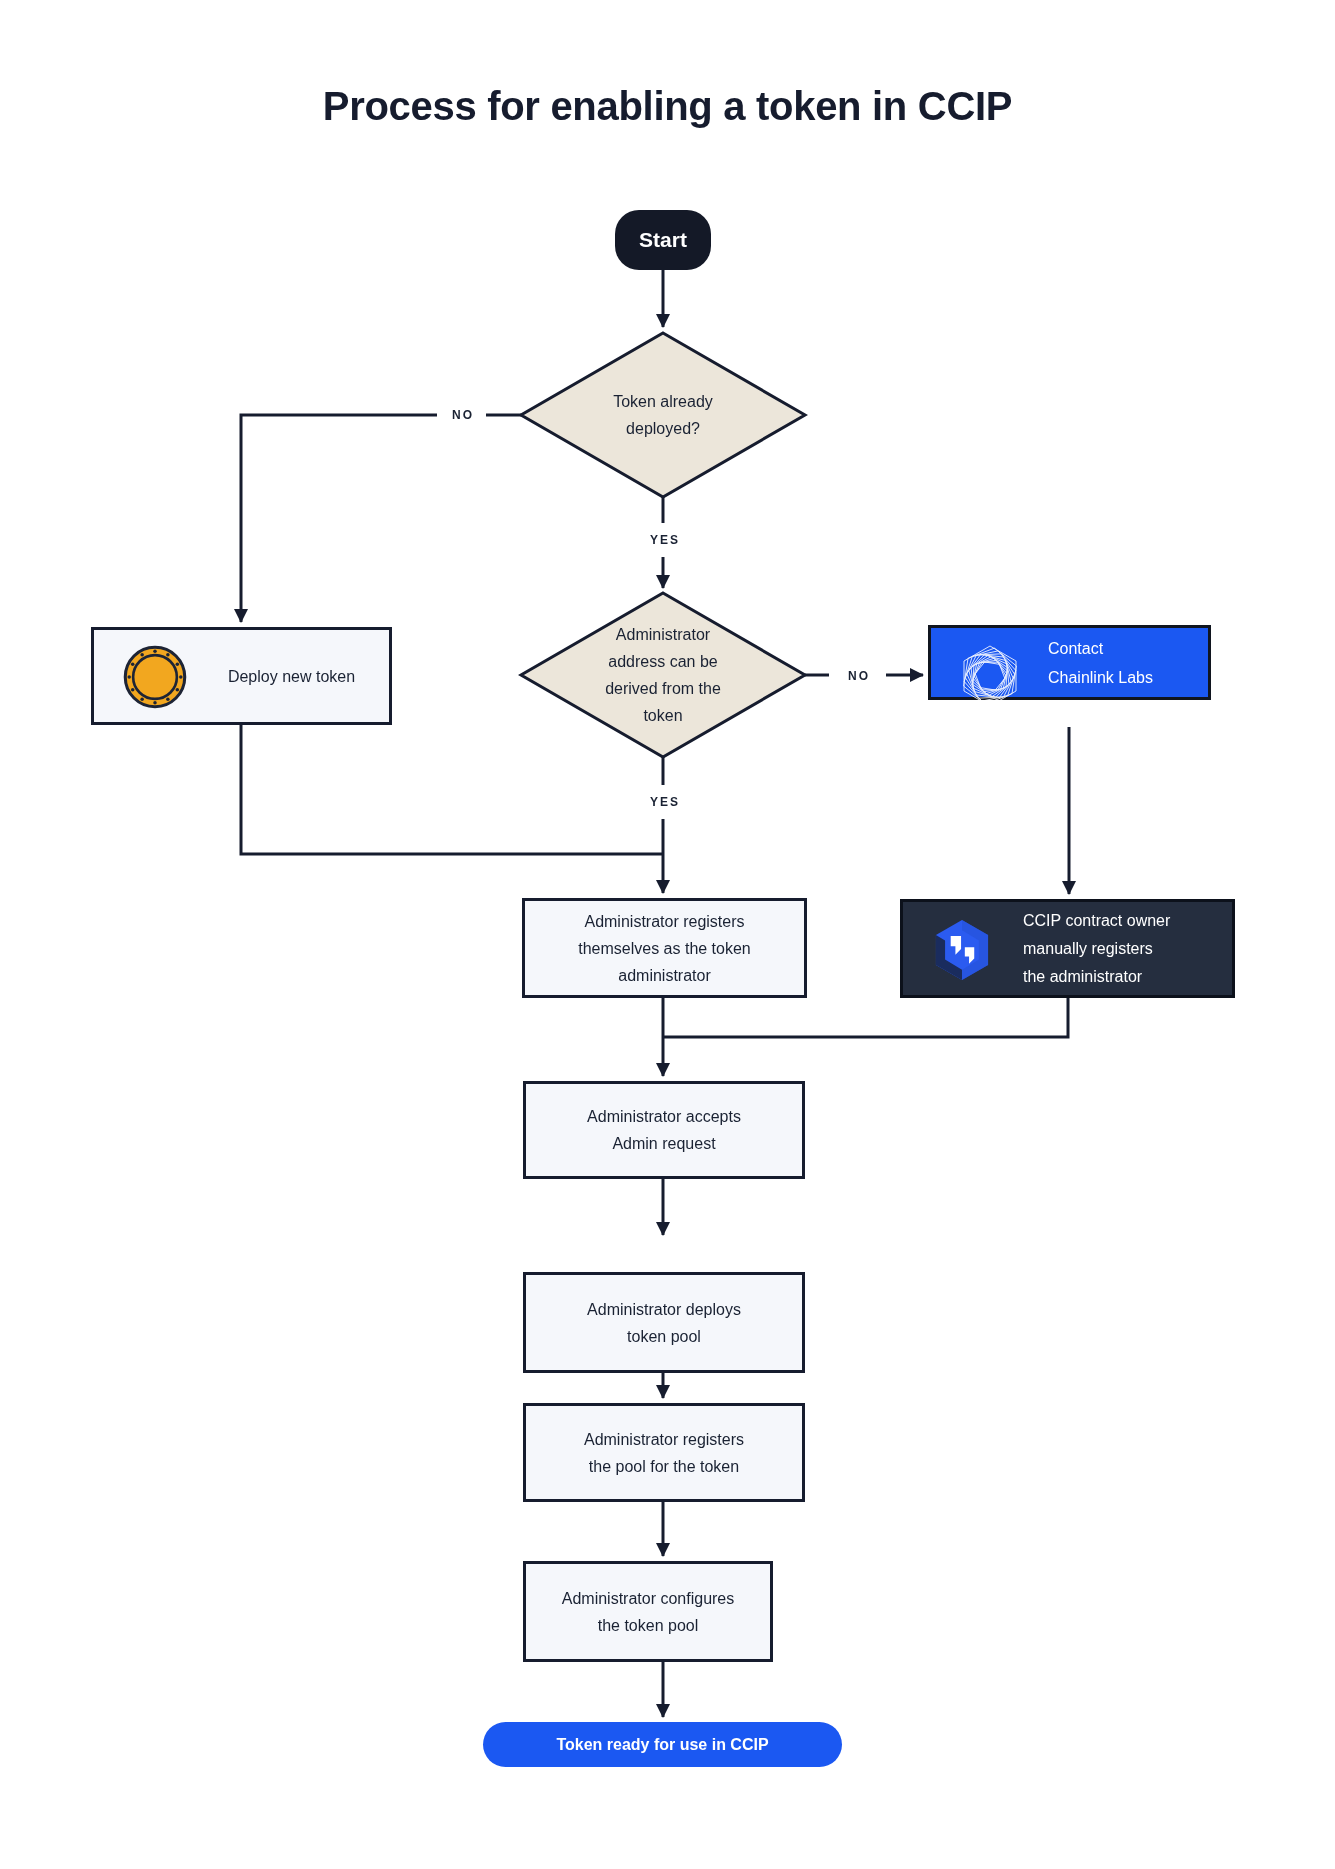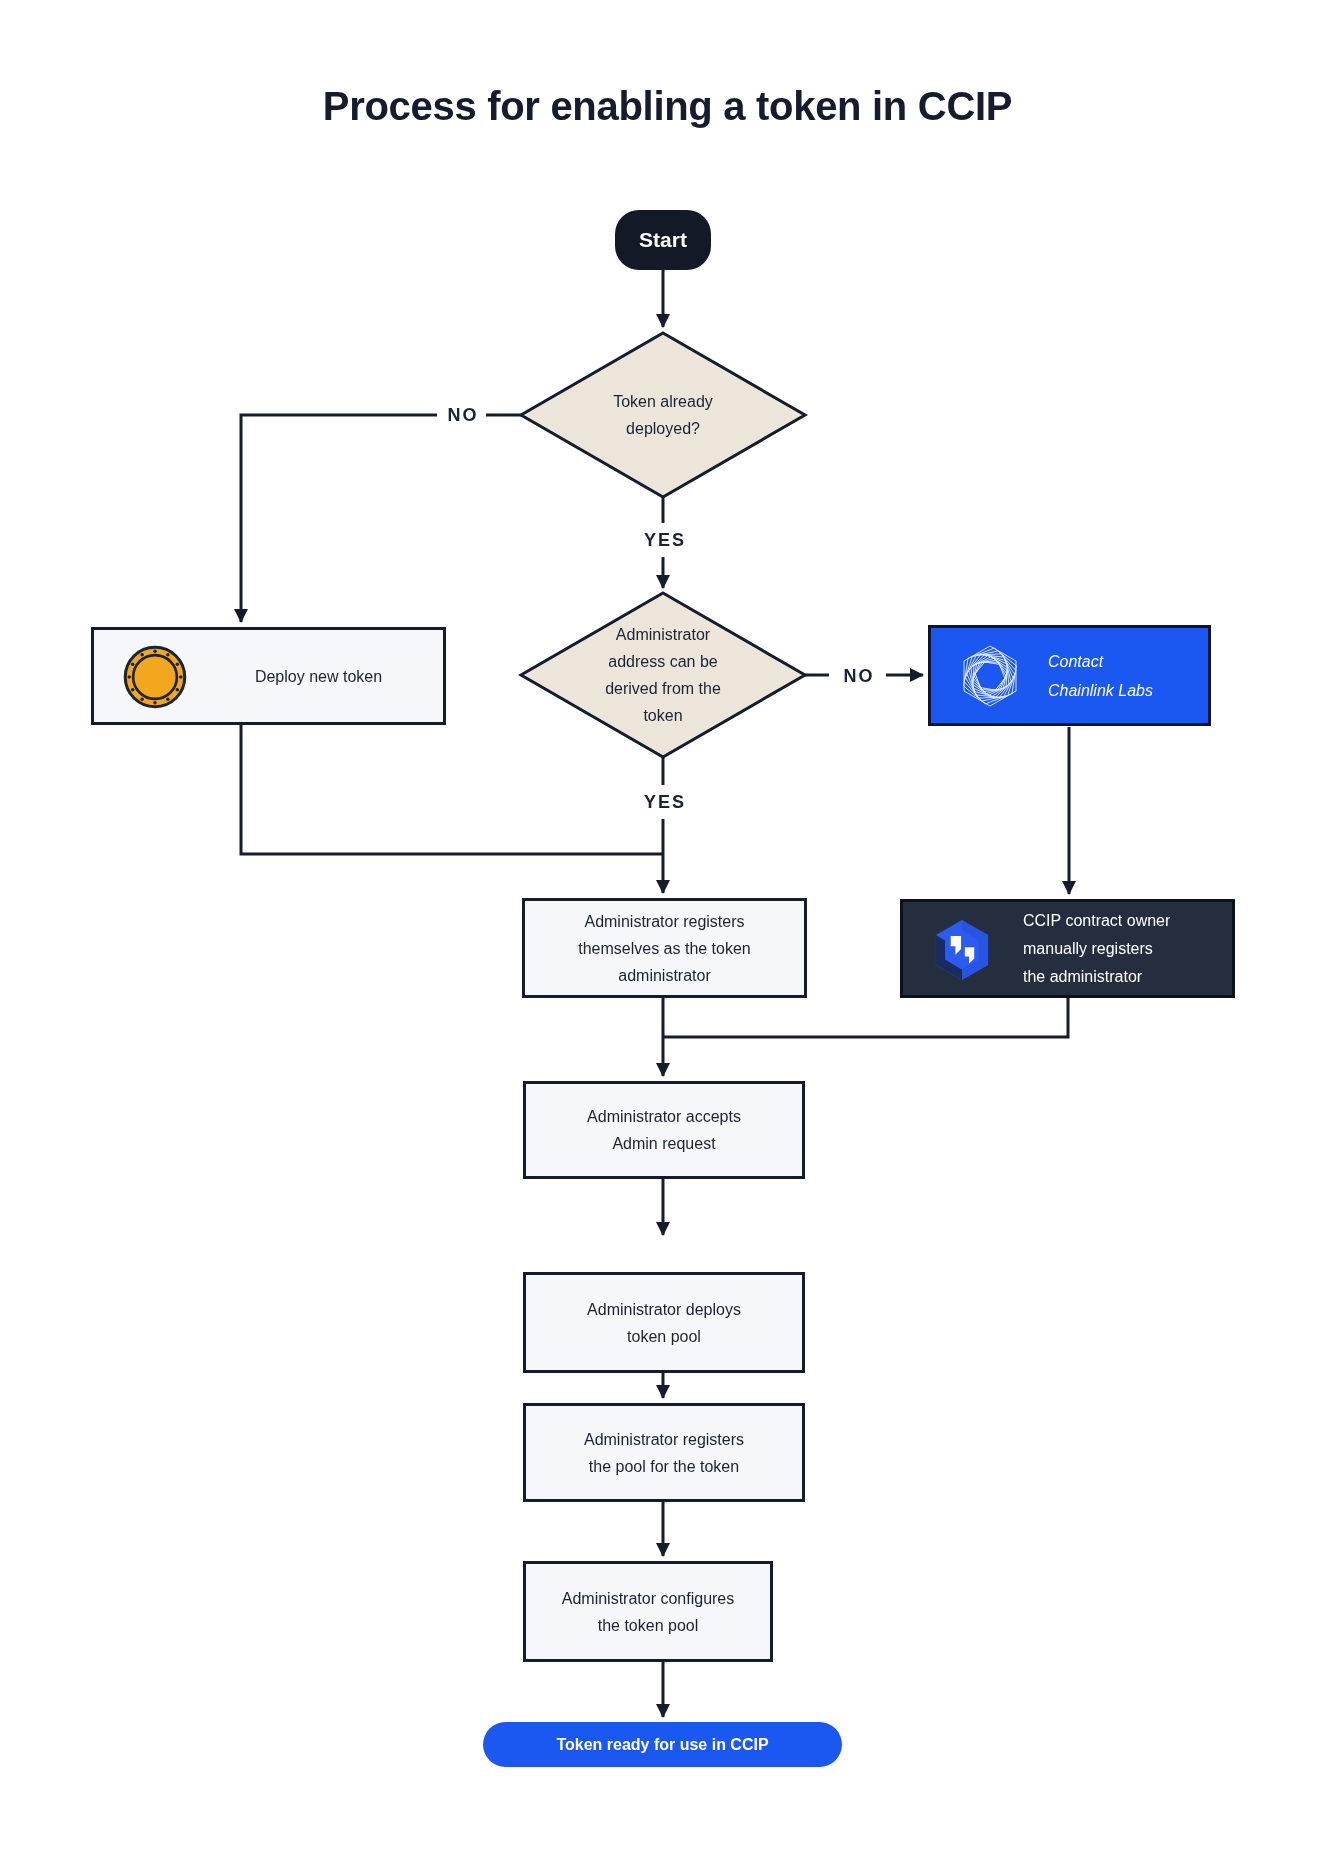--- a/index.html
+++ b/index.html
@@ -11,21 +11,21 @@
   .node{position:absolute;box-sizing:border-box;z-index:2;display:flex;align-items:center;justify-content:center;}
   .rect{background:#f5f7fb;border:3px solid #161c2e;}
   .box-blue{background:#1b58f2;border:3px solid #10151f;justify-content:flex-start;}
   .box-dark{background:#252e3f;border:3px solid #0c111b;justify-content:flex-start;}
   .pill-start{background:#141927;color:#ffffff;border-radius:24px;font-size:21px;font-weight:600;}
   .pill-end{background:#1b58f2;color:#ffffff;border-radius:23px;font-size:16px;font-weight:700;}
   .node-label{white-space:pre-line;text-align:center;color:#1a2233;font-size:16px;line-height:27px;}
   .node-label.light{color:#ffffff;text-align:left;}
   .dlabel{position:absolute;z-index:2;display:flex;align-items:center;justify-content:center;}
   .edge-label{position:absolute;z-index:2;transform:translate(-50%,-50%);
-              font-weight:700;font-size:18px;letter-spacing:2px;color:#1a2233;}
+              font-weight:700;font-size:12px;letter-spacing:2px;color:#1a2233;}
   .icon{position:absolute;z-index:3;}
 </style>
 </head>
 <body>
 
 <div class="canvas">
 
   <div class="title">Process for enabling a token in CCIP</div>
 
   <svg class="wires" viewBox="0 0 1335 1869">
@@ -61,21 +61,21 @@
 
   <div class="node pill-start" style="left:615px;top:210px;width:96px;height:60px;">
     <span>Start</span>
   </div>
 
   <div class="dlabel" style="left:521px;top:333px;width:284px;height:164px;">
     <span class="node-label">Token already
 deployed?</span>
   </div>
 
-  <div class="node rect" style="left:91px;top:627px;width:355px;height:98px;">
+  <div class="node rect" style="left:91px;top:627px;width:301px;height:98px;">
     <svg class="icon" style="left:26px;top:12px;" width="70" height="70" viewBox="-40 -40 80 80">
       <circle r="34" fill="#f2a71f" stroke="#1d2435" stroke-width="3.5"></circle>
       <circle r="25" fill="none" stroke="#1d2435" stroke-width="3"></circle>
       <g fill="#1d2435">
         <circle cx="29.5" cy="0" r="2"></circle>
           <circle cx="25.5" cy="14.7" r="2"></circle>
         <circle cx="14.7" cy="25.5" r="2"></circle>
           <circle cx="0" cy="29.5" r="2"></circle>
         <circle cx="-14.7" cy="25.5" r="2"></circle>
           <circle cx="-25.5" cy="14.7" r="2"></circle>
@@ -90,21 +90,21 @@
     <span class="node-label" style="margin-left:100px;">Deploy new token</span>
   </div>
 
   <div class="dlabel" style="left:521px;top:593px;width:284px;height:164px;">
     <span class="node-label">Administrator
 address can be
 derived from the
 token</span>
   </div>
 
-  <div class="node box-blue" style="left:928px;top:625px;width:283px;height:101px;font-style:italic;">
+  <div class="node box-blue" style="left:928px;top:625px;width:283px;height:75px;">
     <svg class="icon" style="left:27px;top:16px;" width="64" height="64" viewBox="-32 -32 64 64">
       <g fill="none" stroke="#ffffff" stroke-width="0.9" opacity="0.92">
         <path d="M0,-30 L26,-15 L26,15 L0,30 L-26,15 L-26,-15 Z" vector-effect="non-scaling-stroke"></path>
         <path d="M0,-30 L26,-15 L26,15 L0,30 L-26,15 L-26,-15 Z" transform="rotate(9) scale(0.94)" vector-effect="non-scaling-stroke"></path>
         <path d="M0,-30 L26,-15 L26,15 L0,30 L-26,15 L-26,-15 Z" transform="rotate(18) scale(0.88)" vector-effect="non-scaling-stroke"></path>
         <path d="M0,-30 L26,-15 L26,15 L0,30 L-26,15 L-26,-15 Z" transform="rotate(27) scale(0.83)" vector-effect="non-scaling-stroke"></path>
         <path d="M0,-30 L26,-15 L26,15 L0,30 L-26,15 L-26,-15 Z" transform="rotate(36) scale(0.78)" vector-effect="non-scaling-stroke"></path>
         <path d="M0,-30 L26,-15 L26,15 L0,30 L-26,15 L-26,-15 Z" transform="rotate(45) scale(0.73)" vector-effect="non-scaling-stroke"></path>
         <path d="M0,-30 L26,-15 L26,15 L0,30 L-26,15 L-26,-15 Z" transform="rotate(54) scale(0.69)" vector-effect="non-scaling-stroke"></path>
         <path d="M0,-30 L26,-15 L26,15 L0,30 L-26,15 L-26,-15 Z" transform="rotate(63) scale(0.64)" vector-effect="non-scaling-stroke"></path>

